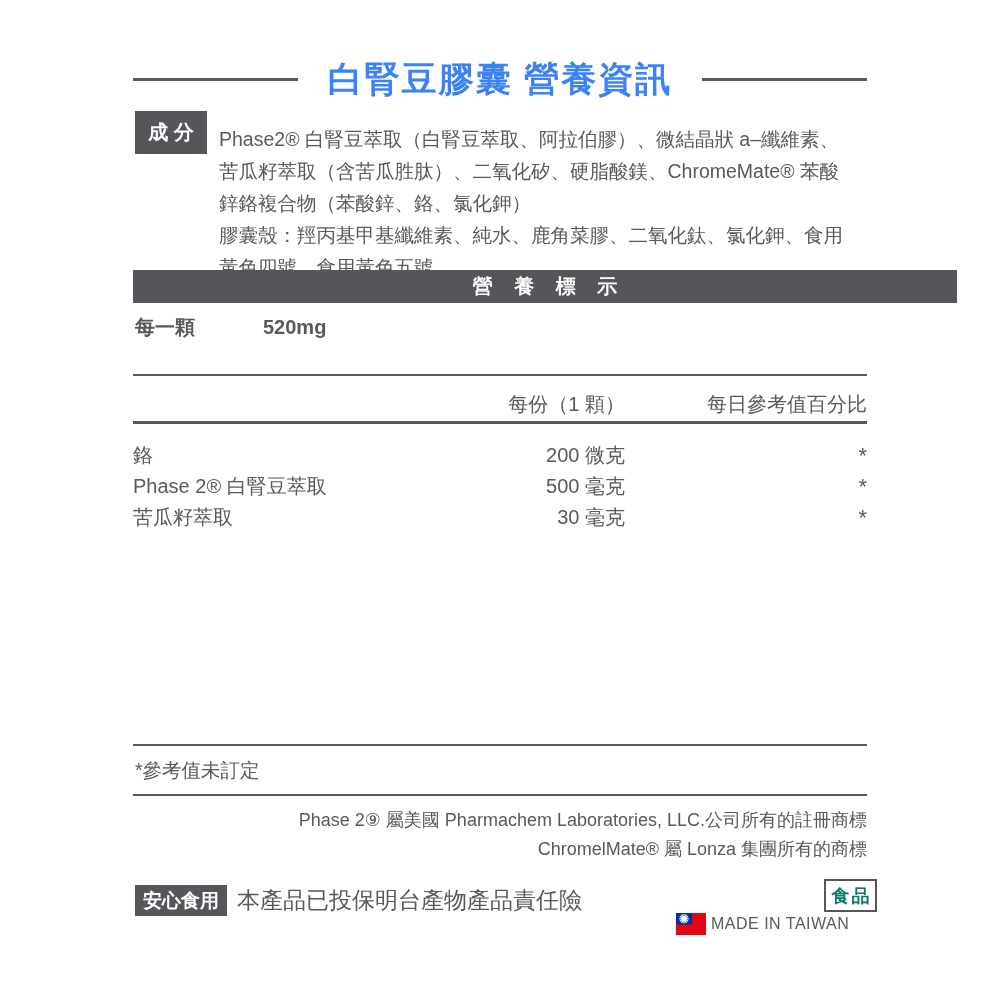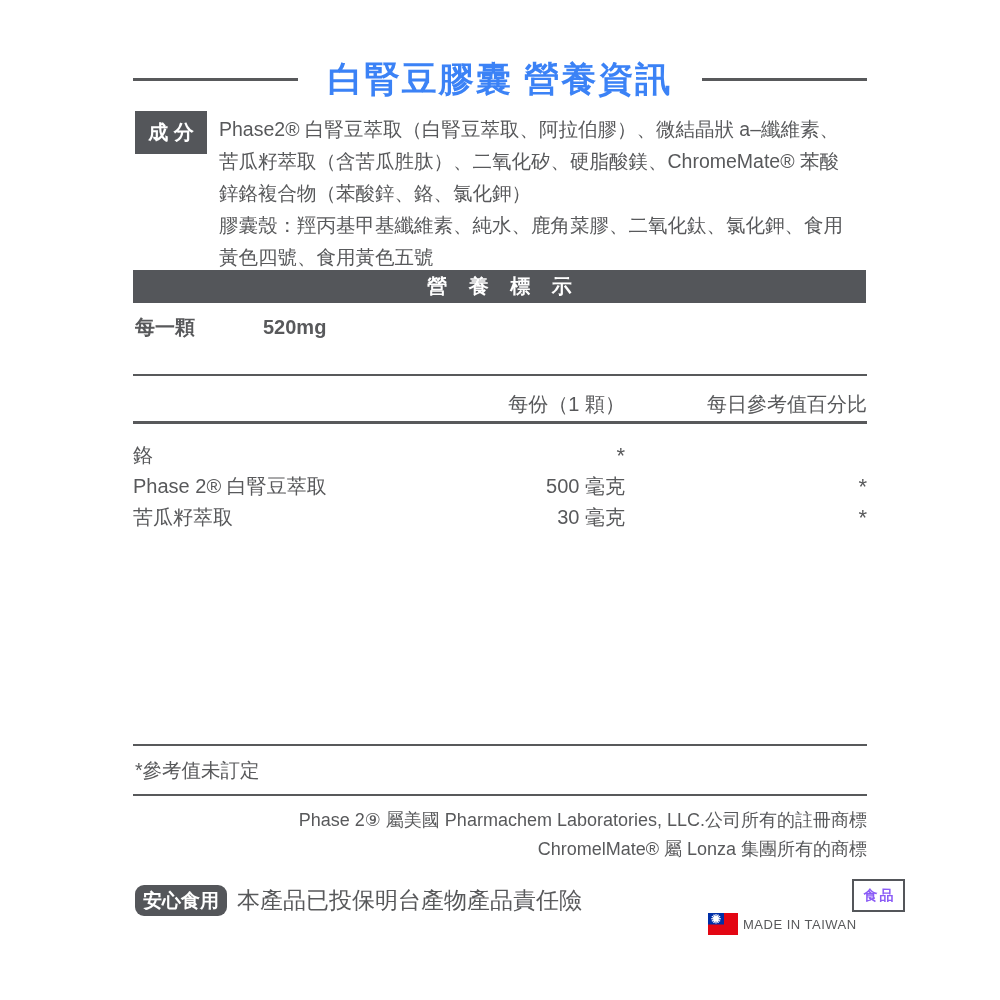--- a/index.html
+++ b/index.html
@@ -9,24 +9,24 @@
     color:#58595b;overflow:hidden;
   }
   
   .title-row{position:absolute;top:56px;left:133px;width:734px;display:flex;align-items:center;gap:30px;}
   .title-line{flex:1;height:3px;background:#58595b;}
   .page-title{font-size:35px;font-weight:bold;letter-spacing:2px;white-space:nowrap;color:#3b82f6;}
   
   .ingredients{position:absolute;top:111px;left:135px;width:734px;display:flex;gap:12px;align-items:flex-start;}
   .label-box{background:#54565a;color:#fff;font-size:20px;font-weight:bold;width:72px;height:43px;
     display:flex;align-items:center;justify-content:center;flex-shrink:0;white-space:nowrap;}
-  .ingredient-lines{font-size:19.5px;line-height:32px;margin-top:2px;}
+  .ingredient-lines{font-size:19.5px;line-height:32px;margin-top:12px;}
   .ingredient-lines div{white-space:nowrap;}
   
-  .nutrition-bar{position:absolute;top:270px;left:133px;width:733px;height:33px;background:#54565a;
+  .nutrition-bar{position:absolute;top:270px;left:133px;width:824px;height:33px;background:#54565a;
     color:#fff;display:flex;align-items:center;justify-content:center;font-size:20px;font-weight:bold;
     letter-spacing:8px;text-indent:8px;white-space:nowrap;}
   
   .serving-info{position:absolute;top:312px;left:135px;width:732px;font-size:20px;line-height:31px;font-weight:bold;}
   .serving-row{display:grid;grid-template-columns:128px auto;}
   .sep{position:absolute;left:133px;width:734px;background:#58595b;height:2px;}
   .sep-a{top:374px;}
   .sep-b{top:744px;}
   .sep-c{top:794px;}
   .thick-line{position:absolute;top:421px;left:133px;width:734px;height:3px;background:#58595b;}
@@ -38,28 +38,28 @@
   .col-amount{text-align:right;}
   .col-dv{text-align:right;}
   .dv-star{font-size:22px;}
   
   .footnote{position:absolute;top:757px;left:135px;font-size:19.5px;}
   .trademarks{position:absolute;top:806px;left:133px;width:734px;text-align:right;font-size:18px;line-height:29px;}
   .trademarks div{white-space:nowrap;}
   
   .safety-row{position:absolute;top:885px;left:135px;display:flex;gap:10px;align-items:flex-start;}
   .safety-box{background:#54565a;color:#fff;font-size:19px;font-weight:bold;width:92px;height:31px;
-    display:flex;align-items:center;justify-content:center;flex-shrink:0;white-space:nowrap;border-radius:9px;}
+    display:flex;align-items:center;justify-content:center;flex-shrink:0;white-space:nowrap;}
   .safety-texts{font-size:23px;line-height:31px;}
   .safety-texts div{white-space:nowrap;}
-  .food-badge{position:absolute;top:879px;left:852px;width:49px;height:29px;border:2px solid #54565a;
-    display:flex;align-items:center;justify-content:center;font-size:14px;letter-spacing:2px;
-    text-indent:2px;color:#8b5cf6;font-weight:bold;background:#fff;}
-  .made-in{position:absolute;top:913px;left:708px;display:flex;align-items:center;gap:5px;
-    font-size:13px;letter-spacing:0.5px;white-space:nowrap;text-align:center;}
+  .food-badge{position:absolute;top:879px;left:824px;width:49px;height:29px;border:2px solid #54565a;
+    display:flex;align-items:center;justify-content:center;font-size:18px;letter-spacing:2px;
+    text-indent:2px;color:#0f766e;font-weight:bold;background:#fff;}
+  .made-in{position:absolute;top:913px;left:676px;display:flex;align-items:center;gap:5px;
+    font-size:16px;letter-spacing:0.5px;white-space:nowrap;text-align:center;}
   .flag{width:30px;height:22px;display:block;}
 </style>
 </head>
 <body>
 
 <div class="page">
 
   <div class="title-row">
     <div class="title-line"></div>
     <div class="page-title">白腎豆膠囊 營養資訊</div>
@@ -92,20 +92,21 @@
     <span></span>
     <span class="col-amount">每份（1 顆）</span>
     <span class="col-dv">每日參考值百分比</span>
   </div>
 
   <div class="thick-line"></div>
 
   <div class="table-rows">
     <div class="t-row">
       <span>鉻</span>
+      <span class="col-amount">200 微克</span>
       <span class="col-dv dv-star">*</span>
     </div>
     <div class="t-row">
       <span>Phase 2® 白腎豆萃取</span>
       <span class="col-amount">500 毫克</span>
       <span class="col-dv dv-star">*</span>
     </div>
     <div class="t-row">
       <span>苦瓜籽萃取</span>
       <span class="col-amount">30 毫克</span>

